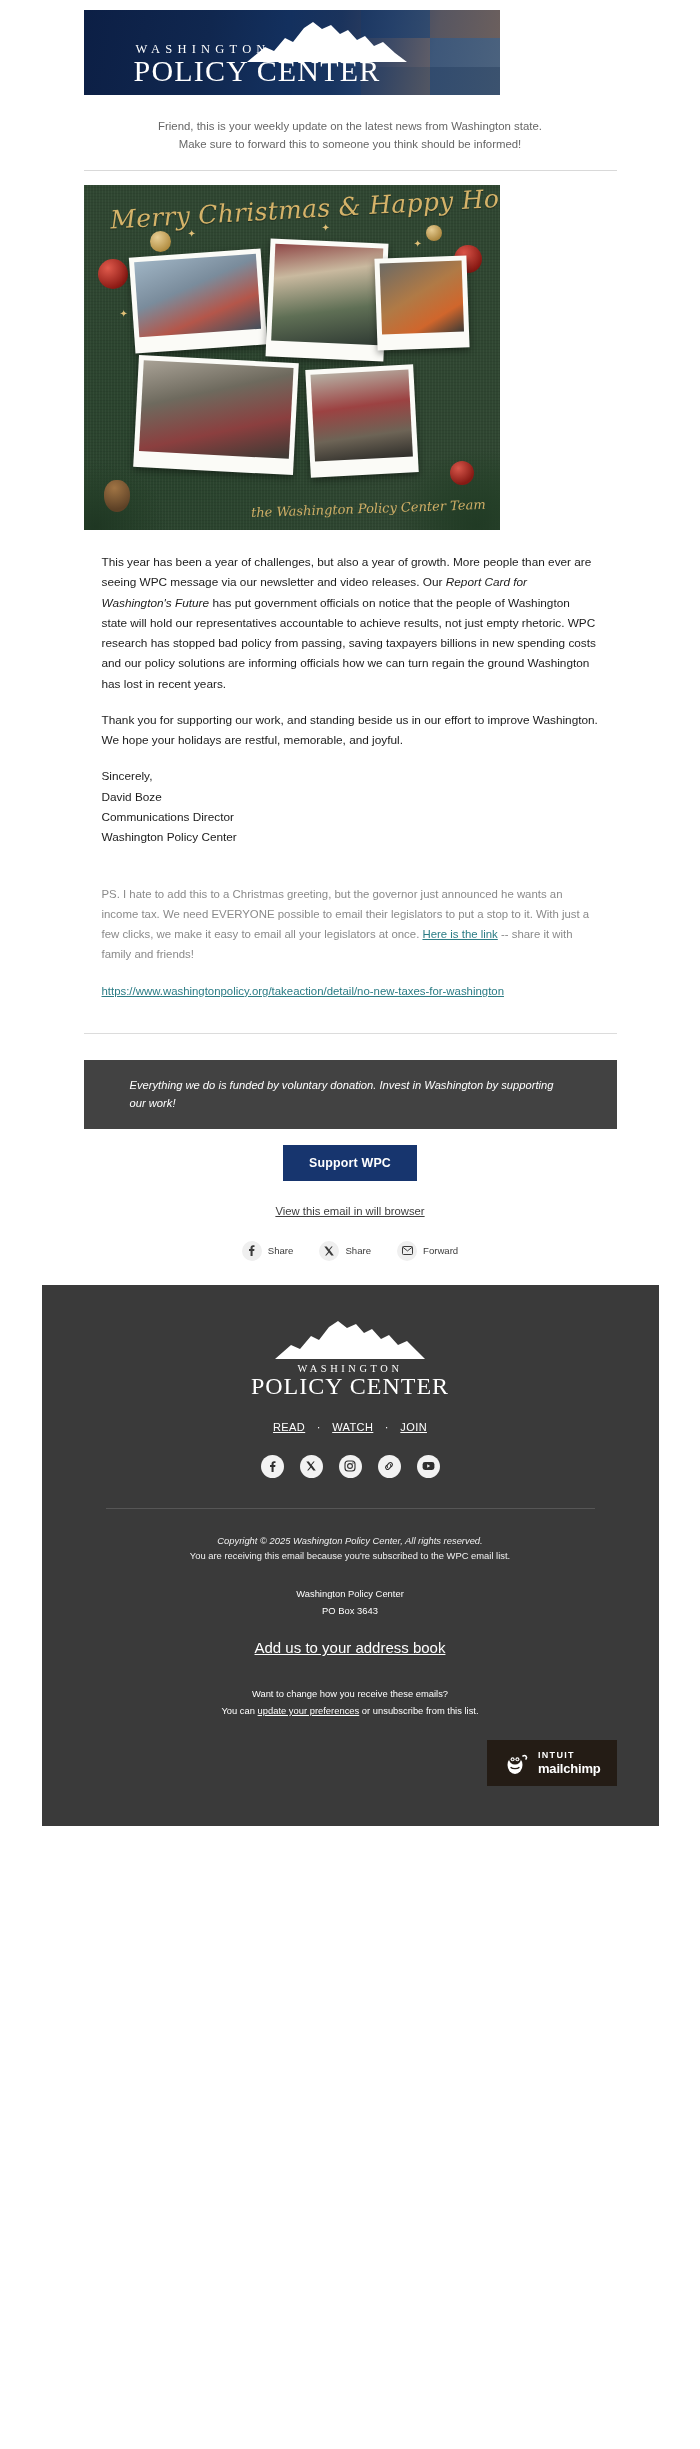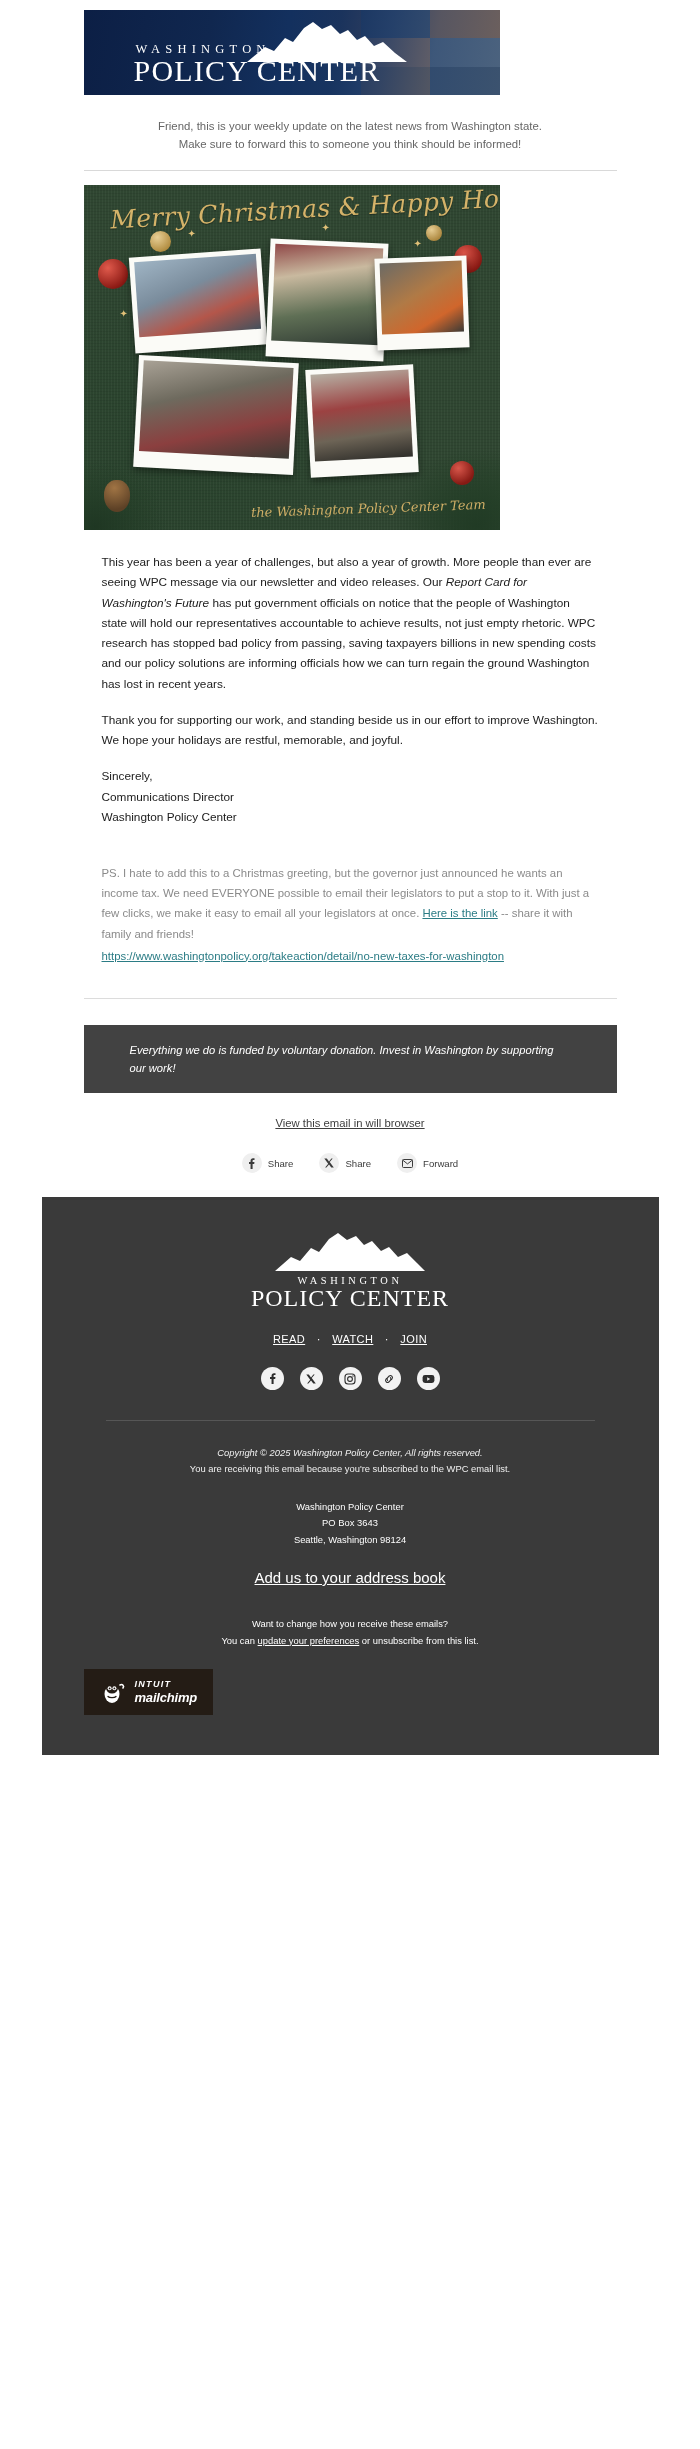--- a/index.html
+++ b/index.html
@@ -170,21 +170,21 @@
     color: #8a8a8a;
     font-size: 11.4px;
     line-height: 1.76;
     margin-top: 36px;
   }
   a.teal {
     color: #2b7c85;
     text-decoration: underline;
   }
   .url-block {
-    margin-top: 3px;
+    margin-top: 18px;
     font-size: 11.4px;
     line-height: 1.7;
     word-break: break-all;
   }
 
   .rule2 { height: 1px; background: #dcdcdc; margin: 32px 42px 0 42px; }
 
   
   .donate-wrap { padding: 26px 42px 0 42px; }
   .donate-box {
@@ -281,21 +281,21 @@
     margin-top: 22px;
     font-size: 9.4px;
     line-height: 1.78;
     font-weight: bold;
   }
   .addr .reg { font-weight: normal; }
   .addrbook { margin-top: 20px; font-size: 15px; }
   .addrbook a { color: #ffffff; text-decoration: underline; }
   .prefs { margin-top: 30px; font-size: 9.4px; line-height: 1.78; }
   .prefs a { color: #ffffff; text-decoration: underline; }
-  .mc-wrap { margin-top: 20px; display: flex; justify-content: flex-start; font-style: italic; }
+  .mc-wrap { margin-top: 20px; display: flex; justify-content: flex-end; }
   .mc-badge {
     background: #241c15;
     padding: 10px 16px;
     display: flex; align-items: center; gap: 9px;
   }
   .mc-text { text-align: left; line-height: 1; }
   .mc-intuit { font-size: 9px; letter-spacing: 1.3px; color: #ffffff; font-weight: bold; }
   .mc-chimp { font-size: 13px; color: #ffffff; font-weight: bold; letter-spacing: -0.2px; margin-top: 2px; }
 </style>
 </head>
@@ -384,34 +384,38 @@
     </div>
   </div>
 
   <div class="body-wrap">
 
     <p><span>This year has been a year of challenges, but also a year of growth. More people than ever are seeing WPC message via our newsletter and video releases. Our </span><em>Report Card for Washington's Future</em><span> has put government officials on notice that the people of Washington state will hold our representatives accountable to achieve results, not just empty rhetoric. WPC research has stopped bad policy from passing, saving taxpayers billions in new spending costs and our policy solutions are informing officials how we can turn regain the ground Washington has lost in recent years.</span></p>
 
     <p>Thank you for supporting our work, and standing beside us in our effort to improve Washington. We hope your holidays are restful, memorable, and joyful.</p>
 
     <div class="sig-line">Sincerely,</div>
+    <div class="sig-line">David Boze</div>
     <div class="sig-line">Communications Director</div>
     <div class="sig-line">Washington Policy Center</div>
 
     <div class="ps"><span>PS. I hate to add this to a Christmas greeting, but the governor just announced he wants an income tax.  We need EVERYONE possible to email their legislators to put a stop to it.  With just a few clicks, we make it easy to email all your legislators at once.  </span><a class="teal" href="#">Here is the link</a><span> -- share it with family and friends!</span></div>
 
     <div class="url-block">
       <a class="teal" href="#">https://www.washingtonpolicy.org/takeaction/detail/no-new-taxes-for-washington</a>
     </div>
   </div>
 
   <div class="rule2"></div>
 
   <div class="donate-wrap">
     <div class="donate-box">Everything we do is funded by voluntary donation. Invest in Washington by supporting our work!</div>
+    <div class="btn-row">
+      <a class="btn" href="#">Support WPC</a>
+    </div>
     <div class="browser-link">
       <a href="#">View this email in will browser</a>
     </div>
 
     <div class="share-row">
       <div class="share-item">
         <span class="share-circle">
           <svg width="9" height="11" viewBox="0 0 9 11">
               <path d="M5.6 11V6h1.6l.25-1.9H5.6V2.9c0-.55.15-.92.95-.92H7.5V.28C7.3.25 6.7.2 6 .2 4.55.2 3.55 1.07 3.55 2.68V4.1H2v1.9h1.55V11z" fill="#3b3b3b"></path>
             </svg>
@@ -488,21 +492,20 @@
     <div class="footer-rule"></div>
 
     <div class="copy">
       <div>Copyright © 2025 Washington Policy Center, All rights reserved.</div>
       <div class="nonital">You are receiving this email because you're subscribed to the WPC email list.</div>
     </div>
 
     <div class="addr">
       <div class="reg">Washington Policy Center</div>
       <div class="reg">PO Box 3643</div>
-      <div class="reg">Seattle, Washington 98124</div>
     </div>
 
     <div class="addrbook">
       <a href="#">Add us to your address book</a>
     </div>
 
     <div class="prefs">
       <div>Want to change how you receive these emails?</div>
       <div><span>You can </span><a href="#">update your preferences</a><span> or unsubscribe from this list.</span></div>
     </div>

